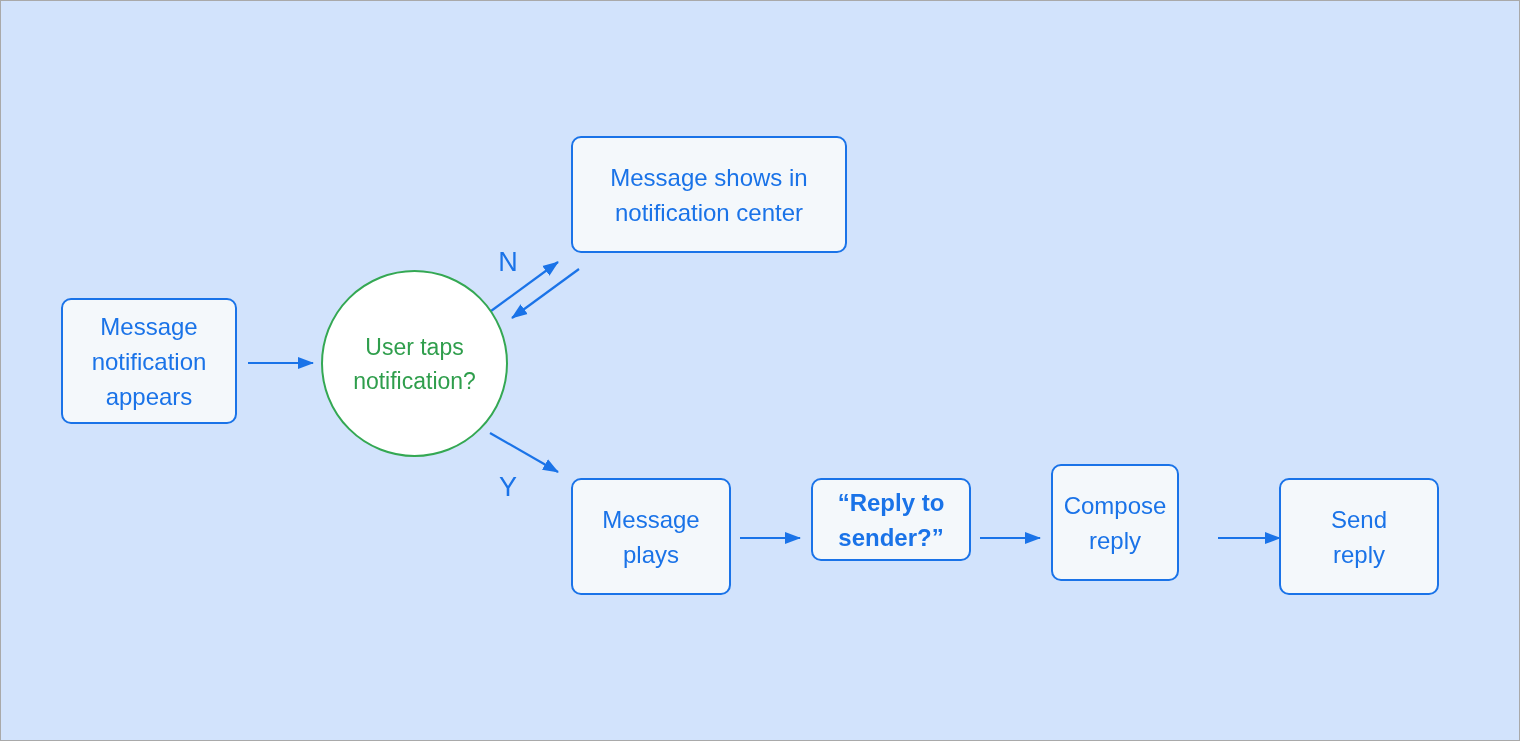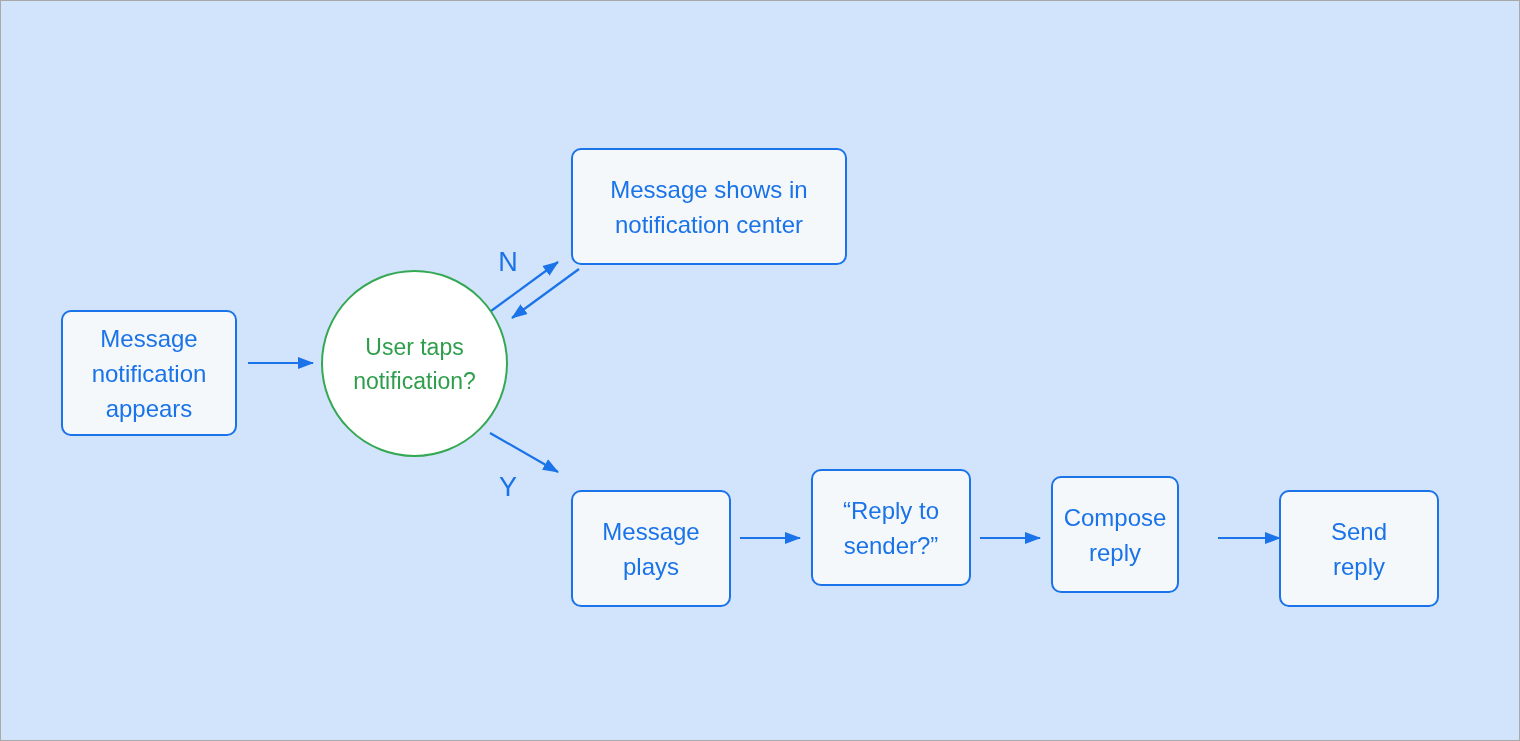--- a/index.html
+++ b/index.html
@@ -23,21 +23,20 @@
 
   .node {
     position: absolute;
     background: #f4f8fb;
     border: 2px solid #1a73e8;
     border-radius: 10px;
     display: flex;
     align-items: center;
     justify-content: center;
     text-align: center;
-    margin-top: 12px;
   }
   .node-label {
     color: #1a73e8;
     font-size: 24px;
     line-height: 35px;
     white-space: pre-line;
   }
 
   .decision {
     position: absolute;
@@ -64,21 +63,21 @@
     text-align: center;
     color: #1a73e8;
     font-size: 27px;
     line-height: 30px;
   }
 
   
   .n-start   { left: 60px;   top: 297px; width: 176px; height: 126px; }
   .n-nobox   { left: 570px;  top: 135px; width: 276px; height: 117px; }
   .n-plays   { left: 570px;  top: 477px; width: 160px; height: 117px; }
-  .n-reply   { left: 810px;  top: 456px; width: 160px; height: 117px; }
+  .n-reply   { left: 810px;  top: 477px; width: 160px; height: 83px; font-weight: bold; }
   .n-compose { left: 1050px; top: 463px; width: 128px; height: 117px; }
   .n-send    { left: 1278px; top: 477px; width: 160px; height: 117px; }
 
   .lbl-n { left: 490px; top: 246px; }
   .lbl-y { left: 490px; top: 471px; }
 </style>
 </head>
 <body>
 
 <div class="canvas">

